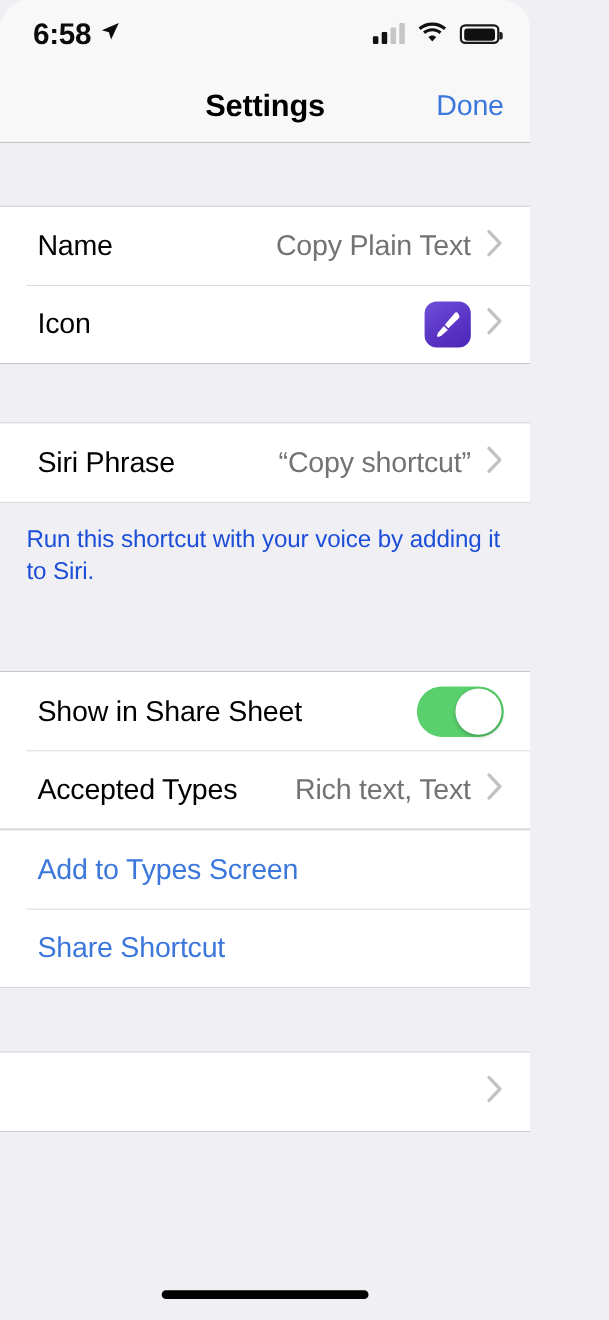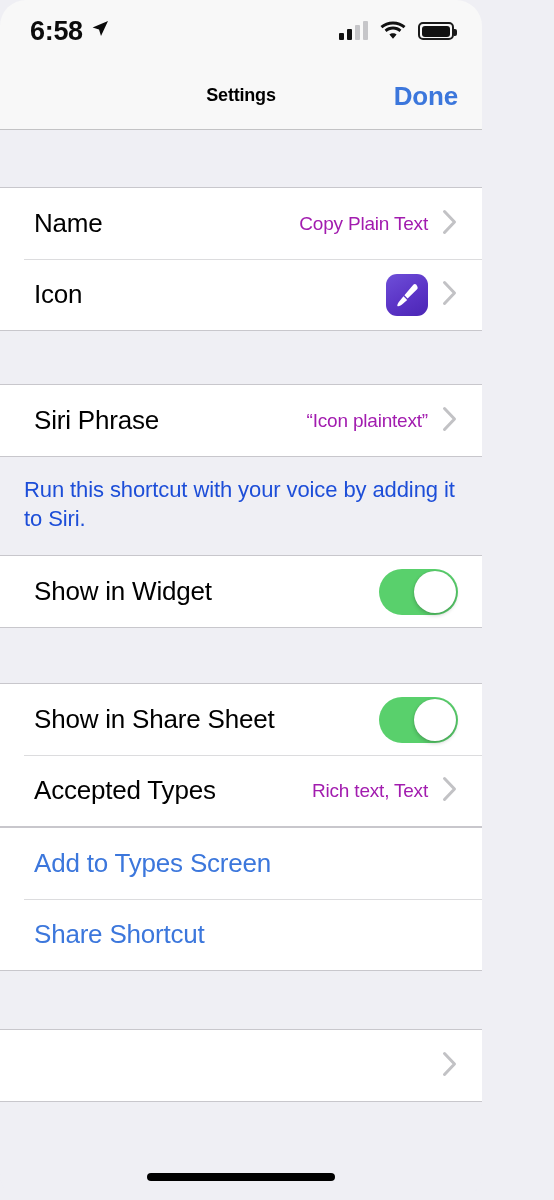--- a/index.html
+++ b/index.html
@@ -30,24 +30,24 @@
   .batt { position:relative; width:36px; height:18px; border:2px solid #1a1a1a; border-radius:5px; }
   .batt .fill { position:absolute; left:1.5px; top:1.5px; bottom:1.5px; width:28px; background:#111; border-radius:3px; }
   .batt .nub { position:absolute; right:-5px; top:5px; width:3px; height:7px; background:#1a1a1a; border-radius:0 2px 2px 0; }
 
   
   .navbar {
     position:relative; height:68px; background:#F8F8F8;
     display:flex; align-items:center; justify-content:center;
     border-bottom:1px solid #C3C3C5;
   }
-  .nav-title { font-size:18px; font-weight:700; color:#000; letter-spacing:-0.2px; }
+  .nav-title { font-size:28px; font-weight:700; color:#000; letter-spacing:-0.2px; }
   .nav-done {
     position:absolute; right:24px; top:50%; transform:translateY(-50%);
-    font-size:26px; color:#3C77DC; font-weight:700; letter-spacing:-0.2px;
+    font-size:26px; color:#3C77DC; font-weight:400; letter-spacing:-0.2px;
     background:none; border:none; cursor:pointer; font-family:inherit;
   }
 
   
   .gap { background:#EFEFF4; }
   .gap.g1 { height:57px; }
   .gap.g2 { height:53px; }
   .gap.g3 { height:55px; }
   .gap.g5 { height:58px; }
 
@@ -57,21 +57,21 @@
     position:relative; display:flex; align-items:center;
     min-height:71px; padding:0 24px 0 34px; background:#fff;
     cursor:pointer;
   }
   .row + .row::before {
     content:""; position:absolute; left:24px; right:0; top:0; height:1px; background:#DCDCDE;
   }
   .row-label { font-size:26px; color:#000; letter-spacing:-0.2px; flex:0 0 auto; }
   .row-label.link { color:#3C77DC; }
   .row-right { margin-left:auto; display:flex; align-items:center; gap:14px; }
-  .row-value { font-size:19px; color:#a21caf; letter-spacing:-0.2px; }
+  .row-value { font-size:26px; color:#737373; letter-spacing:-0.2px; }
   .chev { display:block; flex:0 0 auto; }
 
   
   .shortcut-icon {
     width:42px; height:42px; border-radius:11px;
     background:linear-gradient(150deg,#6E4FD8 0%,#5B34C6 55%,#4B26B5 100%);
     display:flex; align-items:center; justify-content:center;
   }
 
   
@@ -168,53 +168,43 @@
       </span>
     </div>
   </div>
 
   <div class="gap g2"></div>
 
   <div class="group">
     <div class="row">
       <span class="row-label">Siri Phrase</span>
       <span class="row-right">
-        <span class="row-value">“Icon plaintext”</span>
+        <span class="row-value">“Copy shortcut”</span>
         <span class="chev">
           <svg width="16" height="26" viewBox="0 0 16 26">
               <path d="M2.5 2.5 L12.5 13 L2.5 23.5" stroke="#C2C2C5" stroke-width="3" fill="none" stroke-linecap="round" stroke-linejoin="round"></path>
             </svg>
         </span>
       </span>
     </div>
   </div>
   <div class="footer">Run this shortcut with your voice by adding it to Siri.</div>
 
-  <div class="group">
-    <div class="row">
-      <span class="row-label">Show in Widget</span>
+
+  <div class="gap g3"></div>
+
+  <div class="group">
+    <div class="row">
+      <span class="row-label">Show in Share Sheet</span>
       <span class="row-right">
         <span class="toggle">
             <span class="knob"></span>
           </span>
       </span>
     </div>
-  </div>
-
-  <div class="gap g3"></div>
-
-  <div class="group">
-    <div class="row">
-      <span class="row-label">Show in Share Sheet</span>
-      <span class="row-right">
-        <span class="toggle">
-            <span class="knob"></span>
-          </span>
-      </span>
-    </div>
     <div class="row">
       <span class="row-label">Accepted Types</span>
       <span class="row-right">
         <span class="row-value">Rich text, Text</span>
         <span class="chev">
           <svg width="16" height="26" viewBox="0 0 16 26">
               <path d="M2.5 2.5 L12.5 13 L2.5 23.5" stroke="#C2C2C5" stroke-width="3" fill="none" stroke-linecap="round" stroke-linejoin="round"></path>
             </svg>
         </span>
       </span>

